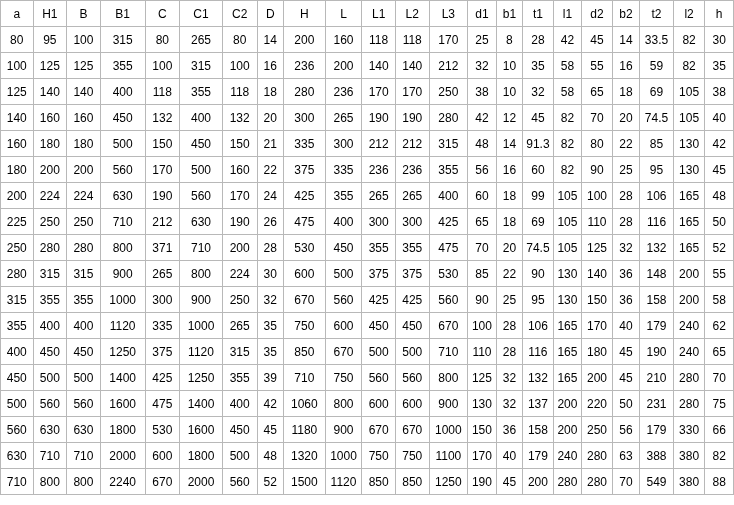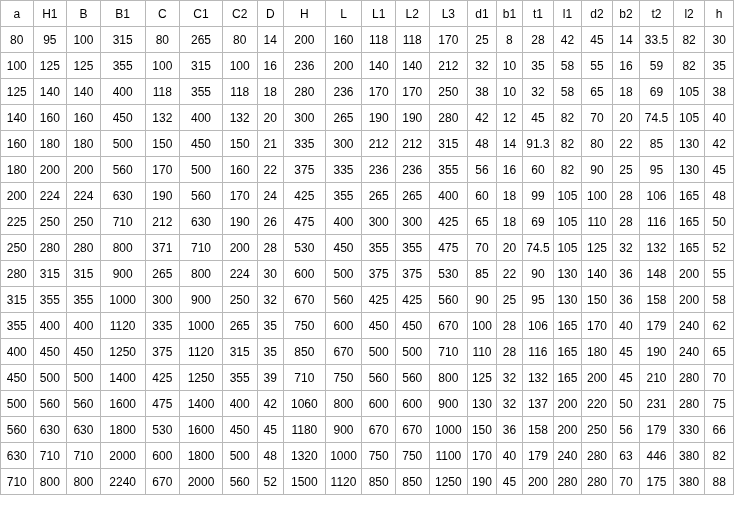--- a/index.html
+++ b/index.html
@@ -487,21 +487,21 @@
         <td>1000</td>
         <td>750</td>
         <td>750</td>
         <td>1100</td>
         <td>170</td>
         <td>40</td>
         <td>179</td>
         <td>240</td>
         <td>280</td>
         <td>63</td>
-        <td>446</td>
+        <td>388</td>
         <td>380</td>
         <td>82</td>
       </tr>
       <tr>
         <td>710</td>
         <td>800</td>
         <td>800</td>
         <td>2240</td>
         <td>670</td>
         <td>2000</td>
@@ -511,18 +511,18 @@
         <td>1120</td>
         <td>850</td>
         <td>850</td>
         <td>1250</td>
         <td>190</td>
         <td>45</td>
         <td>200</td>
         <td>280</td>
         <td>280</td>
         <td>70</td>
-        <td>175</td>
+        <td>549</td>
         <td>380</td>
         <td>88</td>
       </tr>
     </tbody>
 </table>
 
 </body></html>

